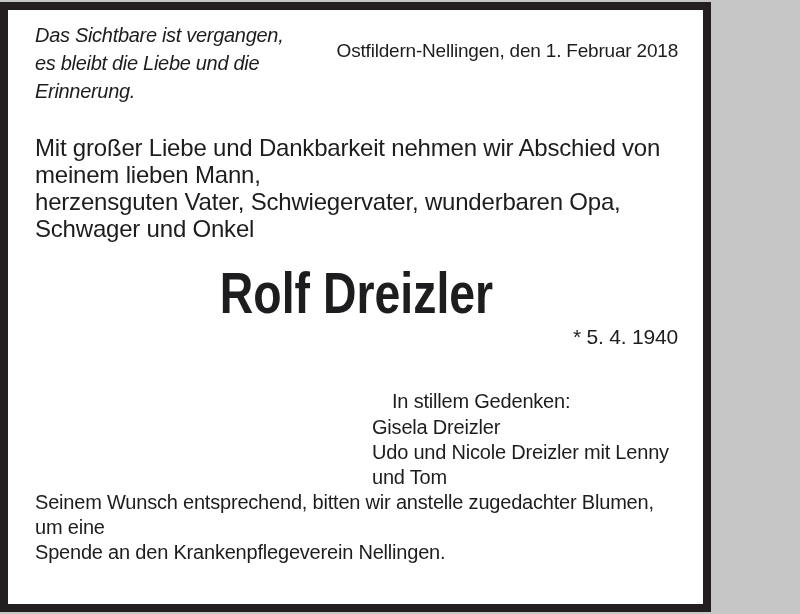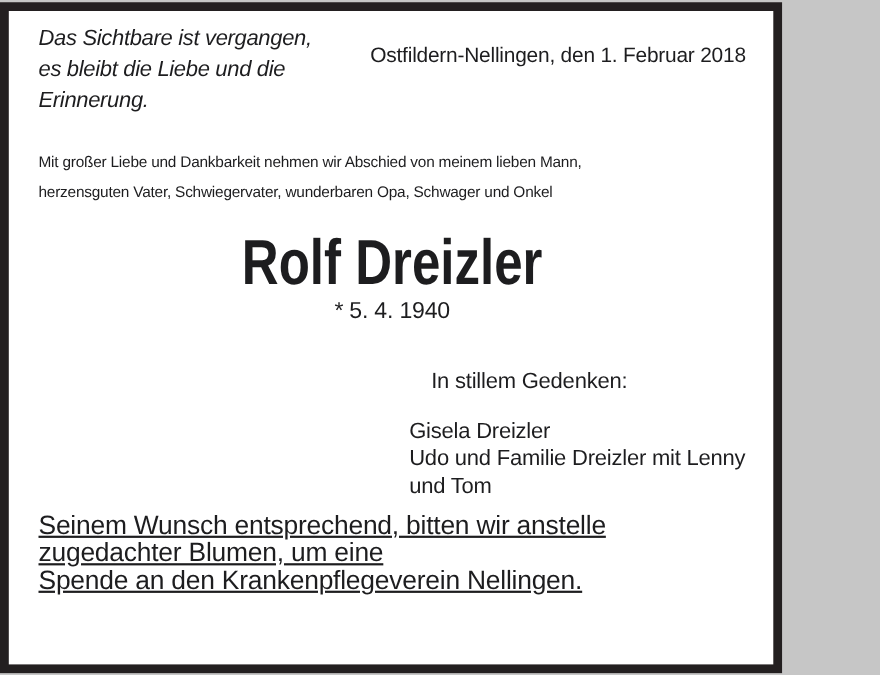--- a/index.html
+++ b/index.html
@@ -42,67 +42,66 @@
     letter-spacing:-0.3px;
   }
   .dateline{
     font-size:19px;
     line-height:28px;
     white-space:nowrap;
     margin-top:16px;
   }
   .intro{
     margin-top:29px;
-    font-size:14px;
+    font-size:24px;
     line-height:27px;
     white-space:pre-line;
   }
   .name{
     margin-top:22px;
     font-size:58px;
     line-height:58px;
     font-weight:bold;
     text-align:center;
     transform:scaleX(0.8);
     transform-origin:50% 50%;
     letter-spacing:0;
     white-space:nowrap;
   }
   .dates{
     margin-top:2px;
     font-size:21px;
     line-height:26px;
     display:flex;
-    justify-content:center;
+    justify-content:flex-end;
     gap:22px;
   }
   .memoriam{
     margin-top:38px;
     margin-left:337px;
     font-size:20px;
   }
   .memoriam-heading{
     line-height:26px;
     margin-left:20px;
   }
   .mourners{
-    margin-top:20px;
+    margin-top:1px;
     line-height:25px;
   }
   .funeral{
     margin-top:37px;
     font-size:20px;
     line-height:27px;
     white-space:pre-line;
   }
   .donation{
-    margin-top:10px;
-    font-size:24px;
+    margin-top:0;
+    font-size:20px;
     line-height:25px;
-    text-decoration:underline;
   }
   .donation p{ white-space:pre-line; }
 </style>
 </head>
 <body>
 
 <div class="page">
   <div class="sheet">
 
     <div class="header-row">
@@ -117,21 +116,21 @@
     <h1 class="name">Rolf Dreizler</h1>
 
     <div class="dates">
       <span>* 5. 4. 1940</span>
     </div>
 
     <div class="memoriam">
       <div class="memoriam-heading">In stillem Gedenken:</div>
       <div class="mourners">
         <div class="mourner">Gisela Dreizler</div>
-        <div class="mourner">Udo und Familie Dreizler mit Lenny und Tom</div>
+        <div class="mourner">Udo und Nicole Dreizler mit Lenny und Tom</div>
       </div>
     </div>
 
 
     <div class="donation">
       <p>Seinem Wunsch entsprechend, bitten wir anstelle zugedachter Blumen, um eine
 Spende an den Krankenpflegeverein Nellingen.</p>
     </div>
 
   </div>

